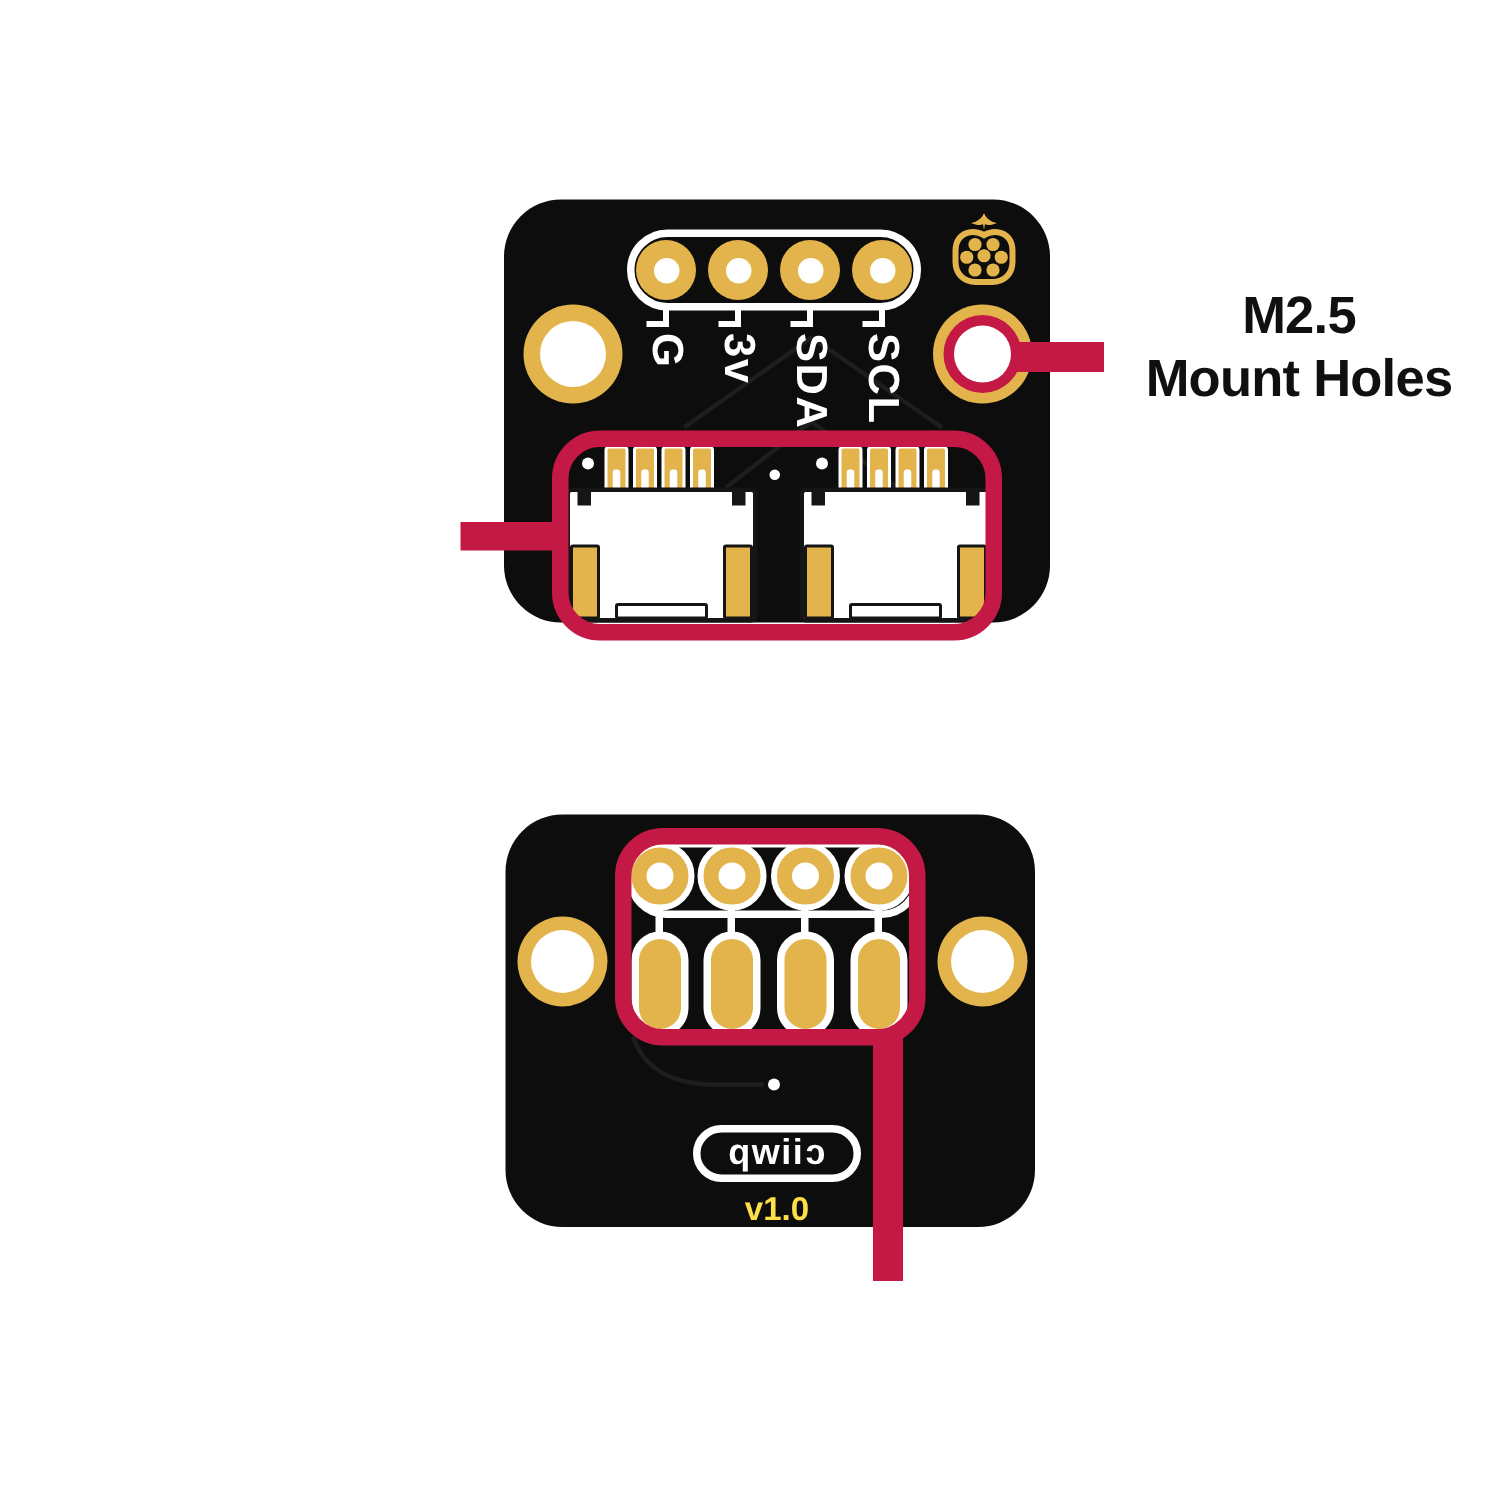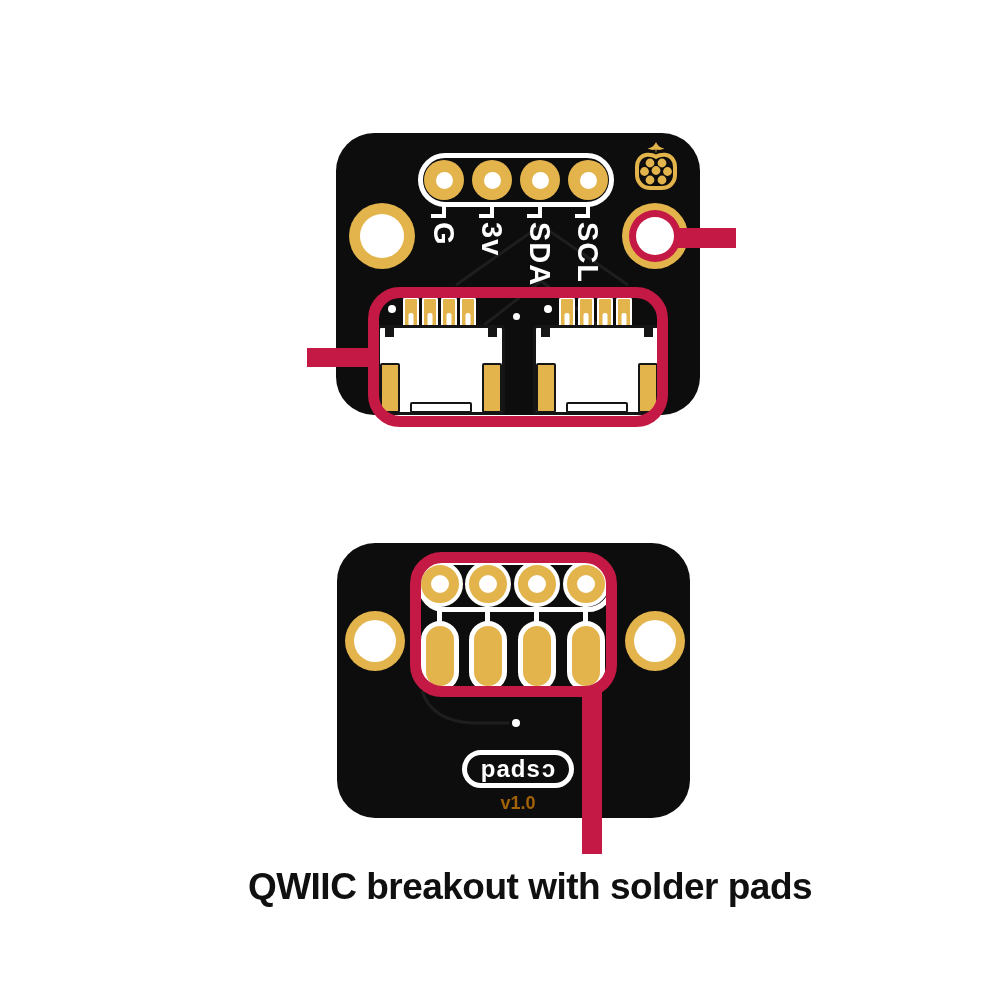--- a/index.html
+++ b/index.html
@@ -57,22 +57,22 @@
   .hole-b::after{content:'';width:18px;height:18px;border-radius:50%;background:#fff;}
   .padlink{position:absolute;top:62px;width:5px;height:18px;background:#fff;}
   .pad{position:absolute;top:78px;width:38px;height:70px;background:var(--gold);
        border:5px solid #fff;border-radius:19px;box-sizing:border-box;}
 
   
   .qwiic-logo{position:absolute;left:125px;top:207px;width:112px;height:38px;border:5px solid #fff;
               border-radius:19px;box-sizing:border-box;display:flex;align-items:center;justify-content:center;
               color:#fff;font-weight:bold;font-size:24px;letter-spacing:1px;}
   .flip{display:inline-block;transform:scaleX(-1);}
-  .version{position:absolute;left:125px;top:250px;width:112px;text-align:center;color:#a16207;
-           font-weight:bold;font-size:18px;}
+  .version{position:absolute;left:125px;top:250px;width:112px;text-align:center;color:#fde047;
+           font-weight:bold;font-size:22px;}
 
   
   .rasp{position:absolute;left:292px;top:7px;}
   .rl{fill:var(--gold);}
   .ro{fill:none;stroke:var(--gold);stroke-width:4;}
   .rb{fill:var(--gold);}
 
   
   .callout-text{position:absolute;color:var(--text,#101010);font-weight:bold;letter-spacing:-0.5px;z-index:7;}
   .callout-text span{display:block;}
@@ -180,29 +180,30 @@
     <div class="mount" style="left:8px;top:68px;width:60px;height:60px">
       <div class="inner" style="width:42px;height:42px"></div>
     </div>
     <div class="mount" style="left:288px;top:68px;width:60px;height:60px">
       <div class="inner" style="width:42px;height:42px"></div>
     </div>
 
     <div class="dot" style="left:175px;top:176px;width:8px;height:8px"></div>
 
     <div class="qwiic-logo">
-      <span>pads</span>
+      <span>qwii</span>
         <span class="flip">c</span>
     </div>
     <div class="version">v1.0</div>
 
     <div class="hl-box" style="left:73px;top:9px;width:207px;height:145px"></div>
   </div>
 
   <div class="bar" style="left:676px;top:228px;width:60px;height:20px"></div>
   <div class="bar" style="left:307px;top:348px;width:66px;height:19px"></div>
   <div class="bar" style="left:582px;top:688px;width:20px;height:166px"></div>
 
-  <div class="callout-text" id="pads-label">
-    <span>QWIIC breakout with solder pads</span>
+  <div class="callout-text" id="m25-label">
+    <span>M2.5</span>
+    <span>Mount Holes</span>
   </div>
 
 </div>
 
 </body></html>

